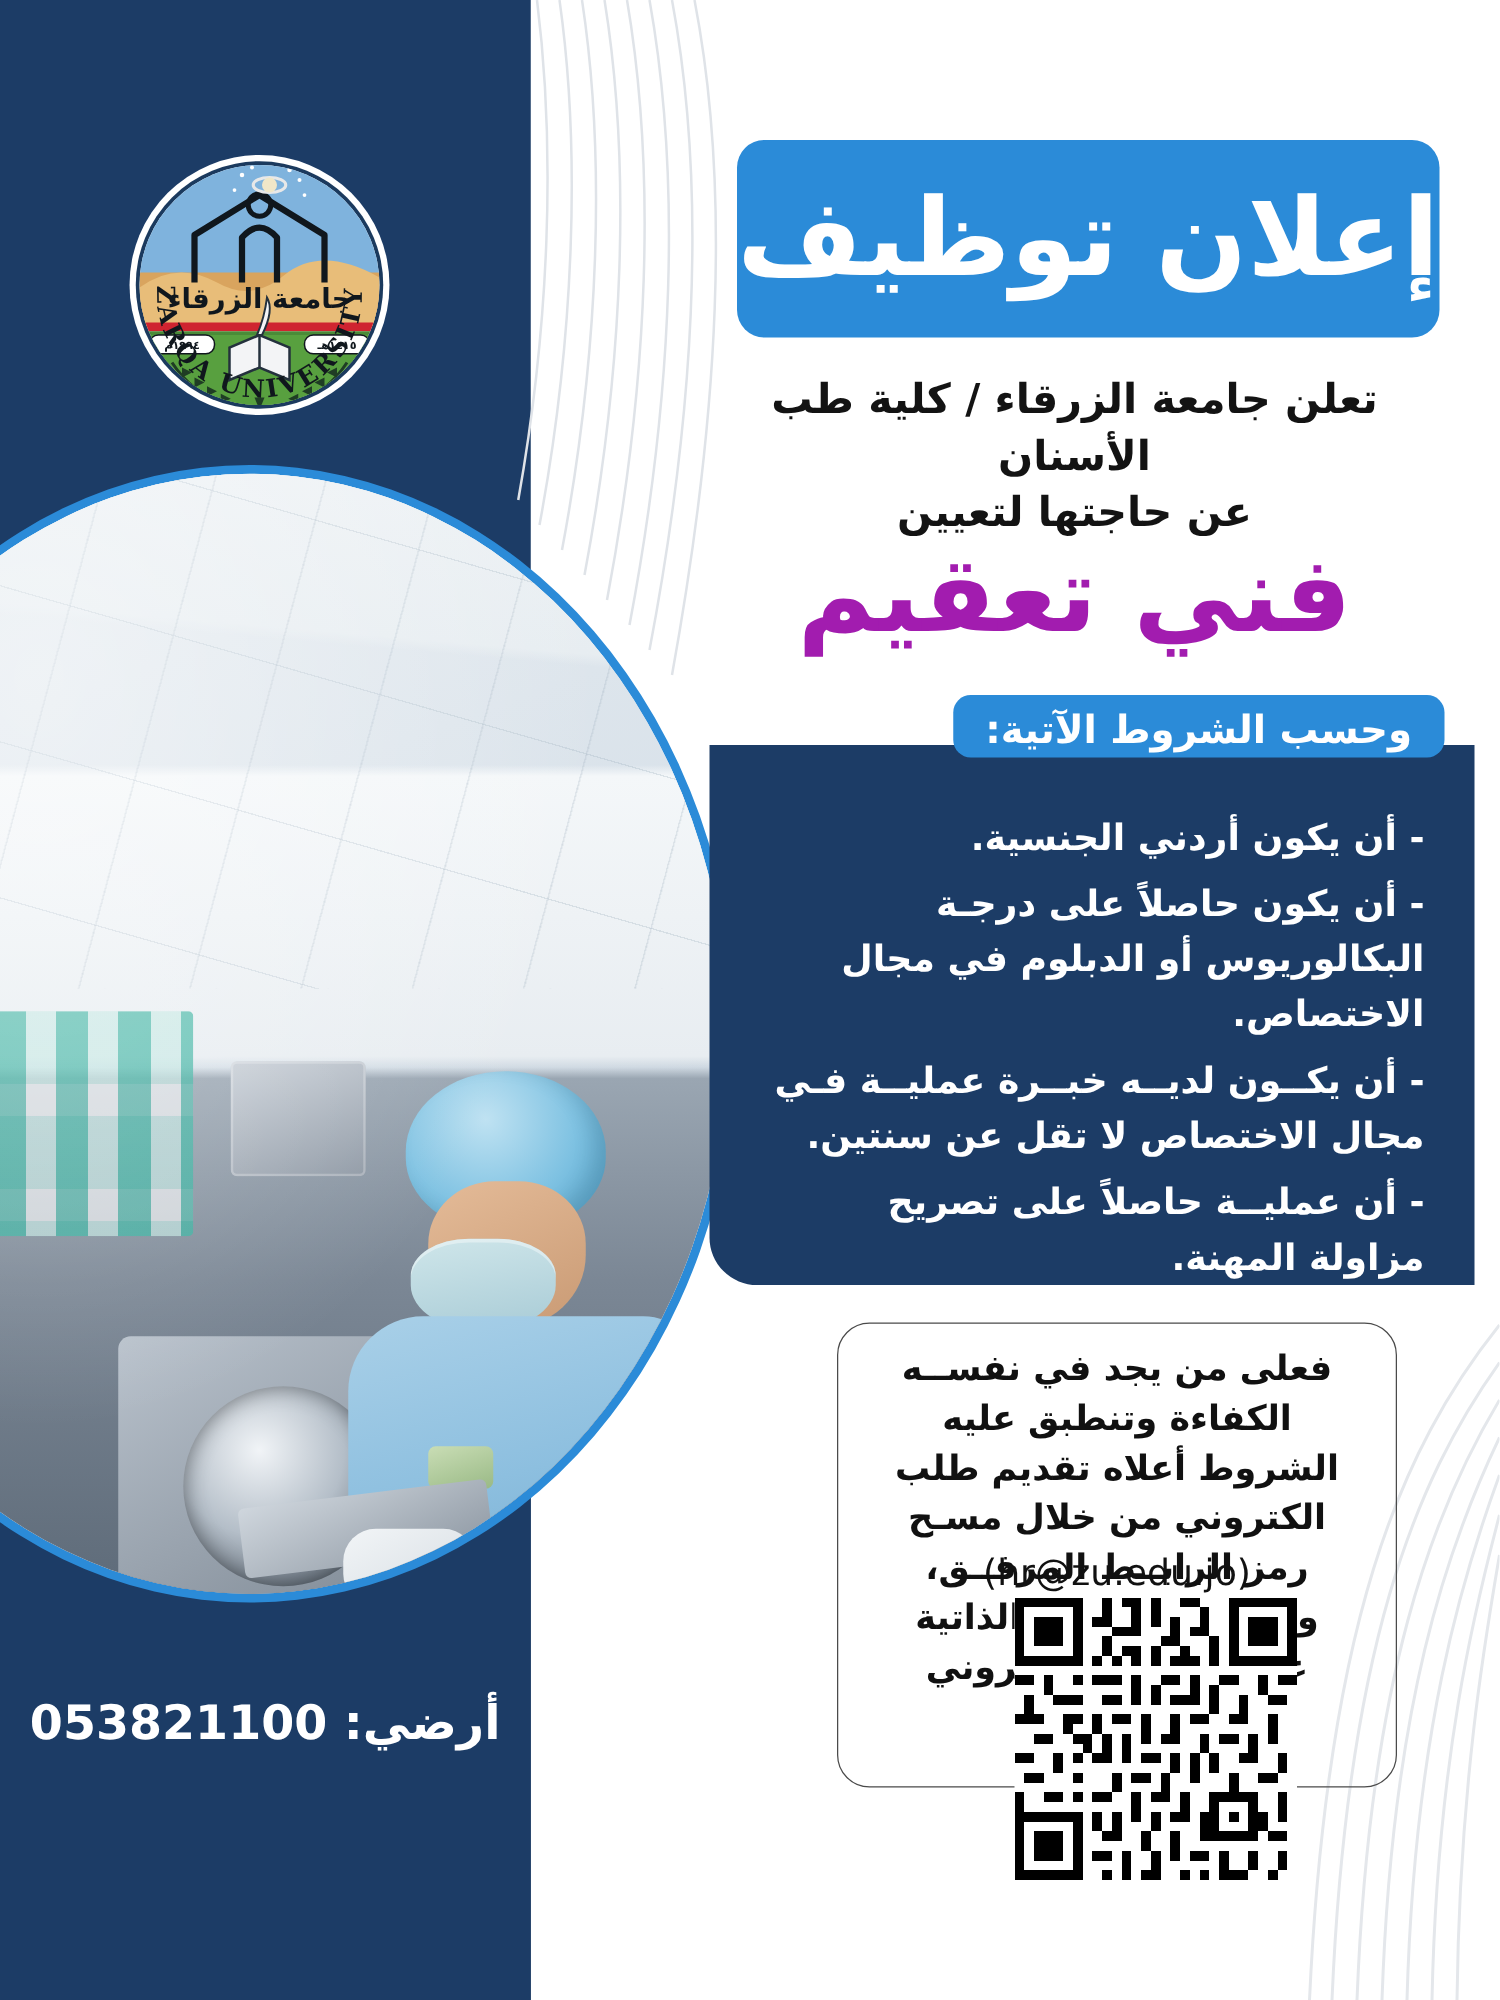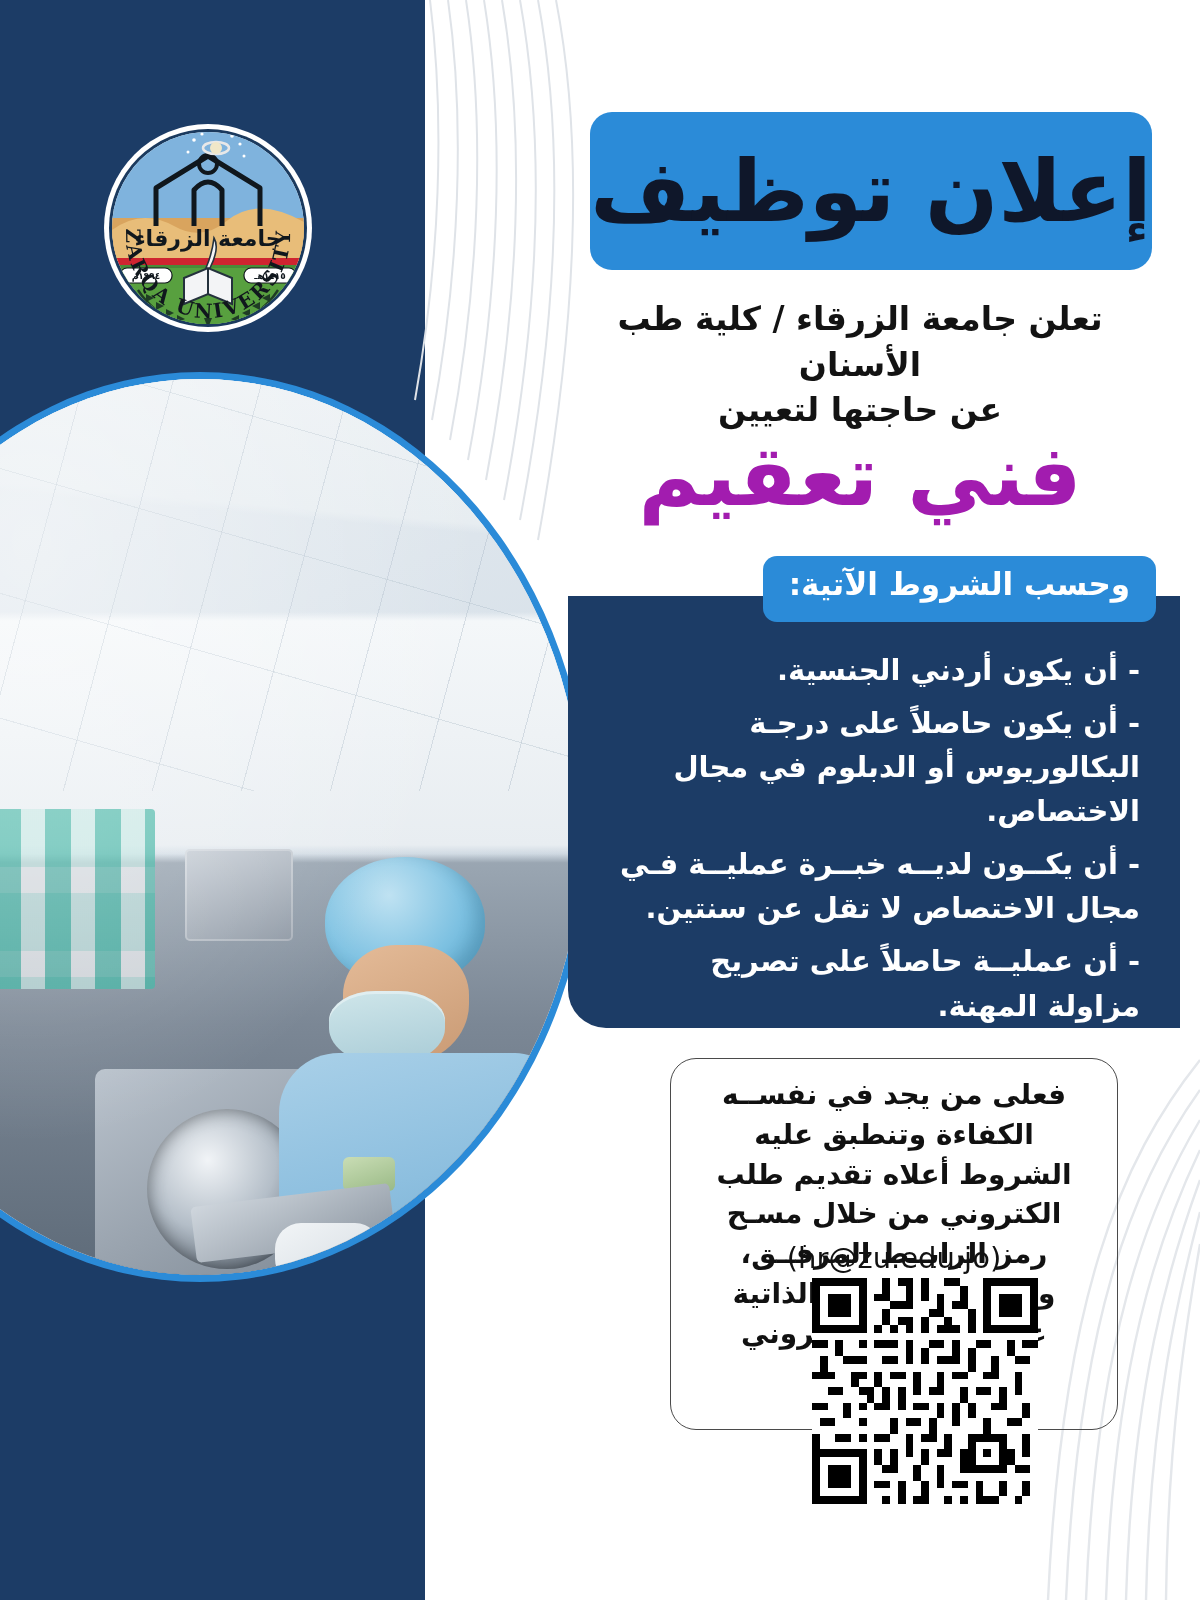--- a/index.html
+++ b/index.html
@@ -230,21 +230,21 @@
     top: 112px;
     width: 562px;
     height: 158px;
     background: #2b8bd8;
     border-radius: 22px;
     display: flex;
     align-items: center;
     justify-content: center;
   }
   .headline-text {
-    color: #0f172a;
+    color: #ffffff;
     font-size: 86px;
     font-weight: 700;
     line-height: 1;
     letter-spacing: 1px;
   }
 
   .subtitle {
     position: absolute;
     right: 22px;
     top: 296px;
@@ -279,21 +279,21 @@
     border-radius: 0 0 0 38px;
   }
   .cond-badge {
     position: absolute;
     right: 24px;
     top: -40px;
     background: #2b8bd8;
     color: #ffffff;
     font-size: 31px;
     font-weight: 700;
-    padding: 10px 26px 20px;
+    padding: 10px 26px 4px;
     border-radius: 14px;
     white-space: nowrap;
   }
   .cond-list {
     position: absolute;
     right: 40px;
     left: 50px;
     top: 52px;
     color: #ffffff;
     font-size: 29px;
@@ -652,15 +652,19 @@
         <rect x="17" y="28" width="1" height="1"></rect>
           <rect x="19" y="28" width="1" height="1"></rect>
         <rect x="22" y="28" width="2" height="1"></rect>
           <rect x="26" y="28" width="1" height="1"></rect>
       </g>
     </svg>
 
   </div>
 
   <div class="phones">
+    <div class="phone-row">
+      <span>أرضي:</span>
+      <span class="phone-num">053821100</span>
+    </div>
   </div>
 
 </div>
 
 </body></html>

